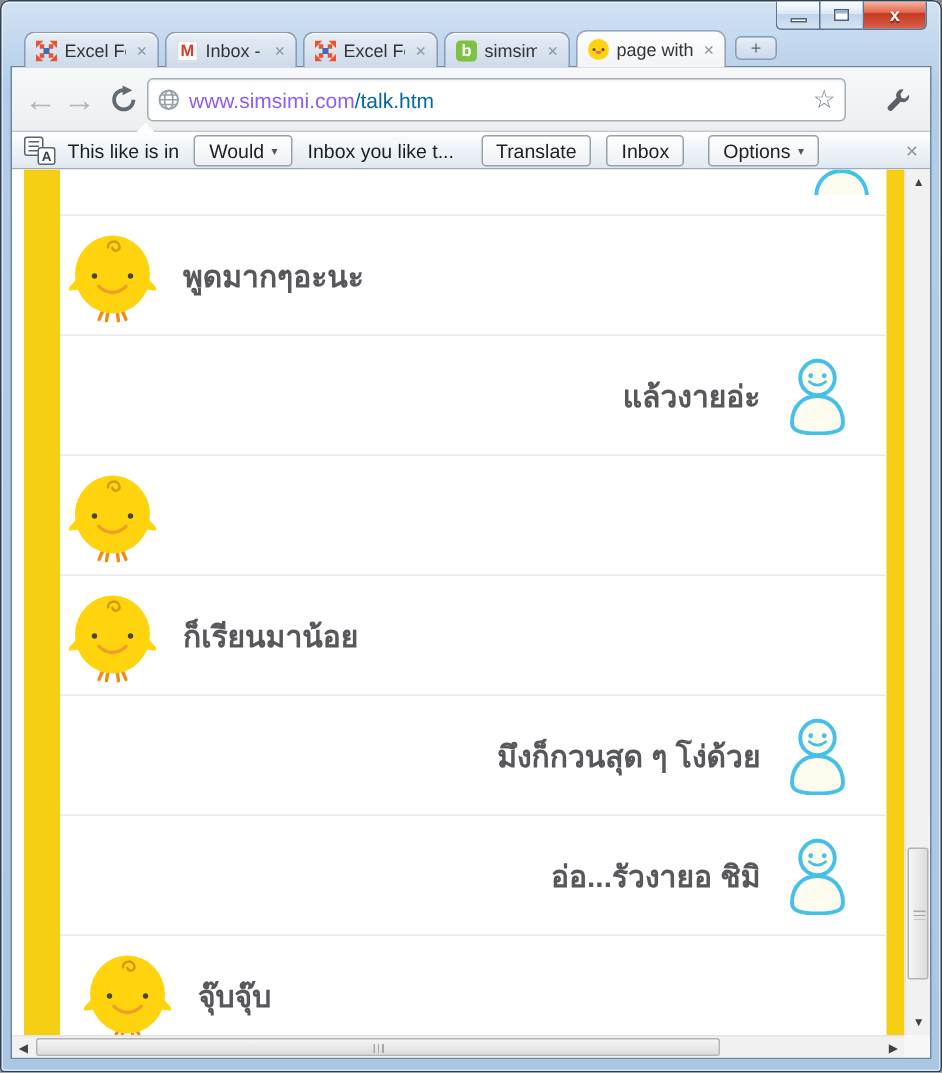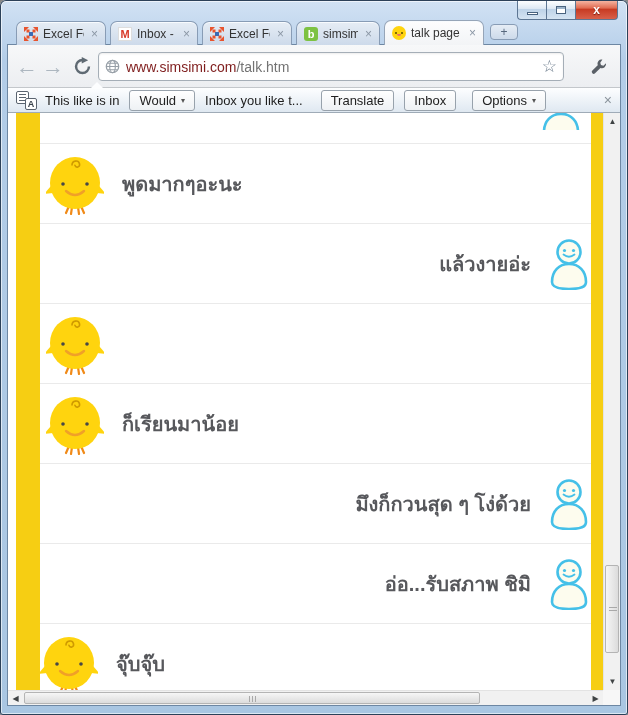--- a/index.html
+++ b/index.html
@@ -45,22 +45,22 @@
   .client{position:absolute;left:8px;top:45px;width:612px;height:660px;background:#fff;box-shadow:0 0 0 1px #6d87a3;}
   
   .toolbar{position:absolute;left:0;top:0;width:612px;height:43px;
     background:linear-gradient(#f7f8f9,#eceef1);border-bottom:1px solid #c3c7cb;}
   .navbtn{position:absolute;top:0;height:43px;display:flex;align-items:center;justify-content:center;font-size:22px;font-weight:bold;}
   .back{left:6px;width:26px;color:#adb7c0;}
   .forward{left:32px;width:26px;color:#adb7c0;}
   .reload{left:60px;width:28px;}
   .omnibox{position:absolute;left:90px;top:7px;width:466px;height:29px;background:#fff;
     border:1px solid #a5aeb7;border-radius:4px;display:flex;align-items:center;padding:0 6px;box-shadow:inset 0 1px 2px rgba(0,0,0,.08);}
-  .omnibox .host{font-size:14px;color:#7f1d1d;margin-left:6px;text-align:right;}
-  .omnibox .path{font-size:14px;color:#737373;}
+  .omnibox .host{font-size:14px;color:#8b5cf6;margin-left:6px;text-align:right;}
+  .omnibox .path{font-size:14px;color:#0369a1;}
   .star{margin-left:auto;font-size:17px;color:#6e7e8e;line-height:1;}
   .wrench{position:absolute;right:6px;top:0;width:30px;height:43px;display:flex;align-items:center;justify-content:center;}
   
   .infobar{position:absolute;left:0;top:43px;width:612px;height:25px;
     background:linear-gradient(#fdfeff,#dfe8f1);border-bottom:1px solid #9fabb7;
     display:flex;align-items:center;padding-left:8px;font-size:13px;color:#1d1d1d;}
   .notch{position:absolute;top:-6px;left:82px;width:0;height:0;
     border-left:7px solid transparent;border-right:7px solid transparent;border-bottom:7px solid #fdfeff;}
   .tr-icon{position:relative;width:21px;height:19px;margin-right:8px;flex:0 0 auto;}
   .tr-icon .card{position:absolute;background:#fff;border:1px solid #5a6470;border-radius:2px;}
@@ -79,21 +79,21 @@
   .ystrip{position:absolute;top:0;bottom:0;background:#f6ce13;}
   .ys-l{left:8px;width:24px;}
   .ys-r{left:583px;width:12px;}
   .content{position:absolute;left:32px;top:0;width:551px;height:577px;}
   .row{position:relative;display:flex;align-items:center;border-top:1px solid #eaeaea;}
   .row.h80{height:80px;}
   .row.first{height:30px;border-top:none;}
   .row.cut{height:67px;overflow:hidden;align-items:flex-start;}
   .row.cut .inner{height:80px;display:flex;align-items:center;}
   .row.left{padding-left:6px;}
-  .row.right{justify-content:flex-end;padding-right:0;}
+  .row.right{justify-content:flex-end;padding-right:24px;}
   .msg{font-size:20px;font-weight:bold;color:#57585c;}
   .row.left .msg{margin-left:18px;}
   .row.right .msg{margin-right:16px;}
   .partial-avatar{position:absolute;right:8px;top:0;width:44px;height:17px;overflow:hidden;}
   .partial-avatar svg{display:block;margin-top:-25px;}
   
   .vscroll{position:absolute;left:595px;top:0;width:17px;height:577px;background:#f1f1f1;border-left:1px solid #e3e3e3;}
   .sbtn{position:absolute;left:0;width:17px;height:17px;display:flex;align-items:center;justify-content:center;
     font-size:8px;color:#3f4344;background:#f1f1f1;}
   .sb-up{top:0;}.sb-down{bottom:0;}
@@ -160,21 +160,21 @@
       <span class="favicon fav-simsimi">b</span>
       <span class="lbl">simsimi</span>
       <span class="x">×</span>
     </div>
     <div class="tab t5 active">
       <span class="favicon fav-chick">
           <i class="l"></i>
           <i class="r"></i>
           <b></b>
         </span>
-      <span class="lbl">talk page</span>
+      <span class="lbl">page with</span>
       <span class="x">×</span>
     </div>
     <div class="newtab">+</div>
   </div>
 
   <div class="client">
 
     <div class="toolbar">
       <div class="navbtn back">←</div>
       <div class="navbtn forward">→</div>
@@ -299,32 +299,32 @@
           <svg class="avatar-svg" width="44" height="52" viewBox="0 0 44 52">
               <path d="M22 26 C12 26 5 33 5 44 C5 49 10 51 22 51 C34 51 39 49 39 44 C39 33 32 26 22 26 Z" fill="#fdfcee" stroke="#45c0e8" stroke-width="2.6"></path>
               <circle cx="22" cy="14" r="11.5" fill="#fdfcee" stroke="#45c0e8" stroke-width="2.6"></circle>
               <circle cx="17.5" cy="12.5" r="1.6" fill="#45c0e8"></circle>
               <circle cx="26.5" cy="12.5" r="1.6" fill="#45c0e8"></circle>
               <path d="M16.5 16.5 Q22 21 27.5 16.5" fill="none" stroke="#45c0e8" stroke-width="1.8" stroke-linecap="round"></path>
             </svg>
         </div>
 
         <div class="row h80 right">
-          <span class="msg">อ่อ...รับสภาพ ชิมิ</span>
+          <span class="msg">อ่อ...รัวงายอ ชิมิ</span>
           <svg class="avatar-svg" width="44" height="52" viewBox="0 0 44 52">
               <path d="M22 26 C12 26 5 33 5 44 C5 49 10 51 22 51 C34 51 39 49 39 44 C39 33 32 26 22 26 Z" fill="#fdfcee" stroke="#45c0e8" stroke-width="2.6"></path>
               <circle cx="22" cy="14" r="11.5" fill="#fdfcee" stroke="#45c0e8" stroke-width="2.6"></circle>
               <circle cx="17.5" cy="12.5" r="1.6" fill="#45c0e8"></circle>
               <circle cx="26.5" cy="12.5" r="1.6" fill="#45c0e8"></circle>
               <path d="M16.5 16.5 Q22 21 27.5 16.5" fill="none" stroke="#45c0e8" stroke-width="1.8" stroke-linecap="round"></path>
             </svg>
         </div>
 
         <div class="row cut">
-          <div class="inner left" style="padding-left:0;">
+          <div class="inner left" style="padding-left:16px;">
             <svg class="avatar-svg" width="58" height="62" viewBox="0 0 58 62">
               <path d="M23 53 L20 60 M26 54 L25 61 M35 53 L38 60 M32 54 L33 61" stroke="#f08a18" stroke-width="2.2" stroke-linecap="round" fill="none"></path>
               <path d="M5 33 L-2 41 L7 40 Z" fill="#ffd40e"></path>
                 <path d="M53 33 L60 41 L51 40 Z" fill="#ffd40e"></path>
               <ellipse cx="29" cy="30" rx="25" ry="26" fill="#ffd40e"></ellipse>
               <path d="M26 12 c0 -4.5 6.5 -5.5 7.5 -1.2 c0.8 3.4 -3.6 4.6 -4.6 1.4" stroke="#cf9a00" stroke-width="1.6" fill="none" stroke-linecap="round"></path>
               <circle cx="17" cy="31" r="1.8" fill="#474747"></circle>
                 <circle cx="41" cy="31" r="1.8" fill="#474747"></circle>
               <path d="M20 38 Q29 46 38 38" stroke="#f0a028" stroke-width="2.4" fill="none" stroke-linecap="round"></path>
             </svg>

